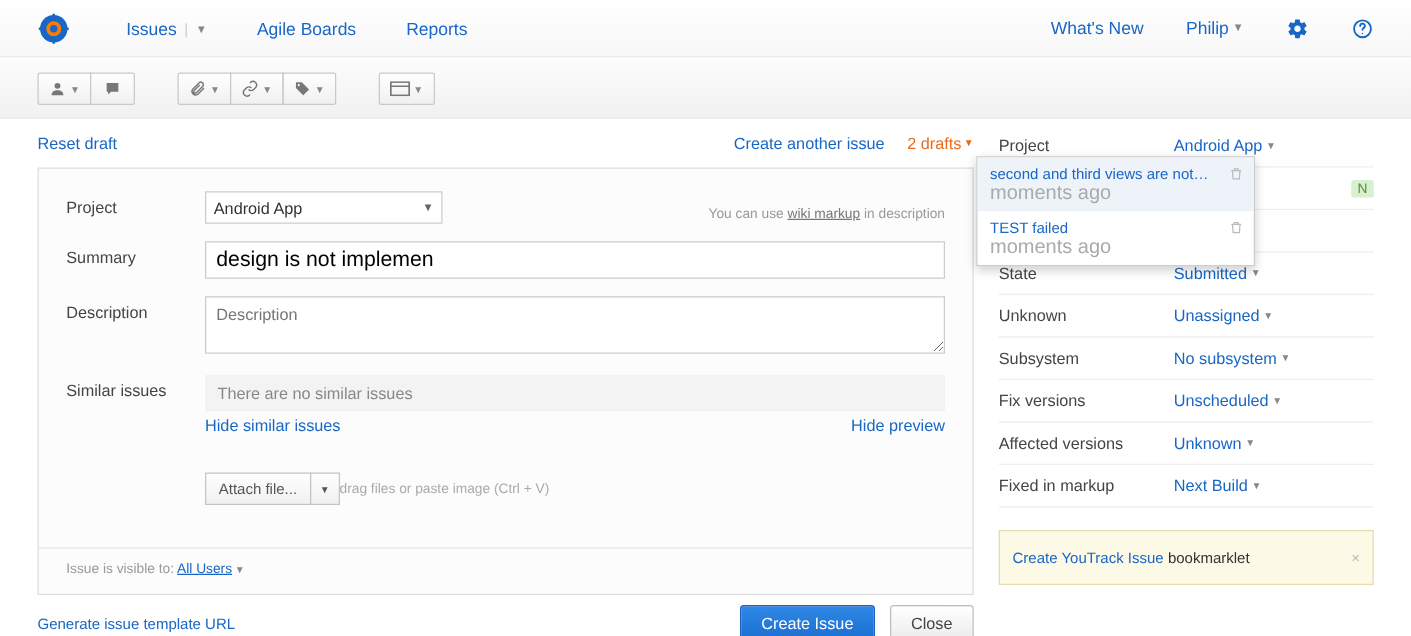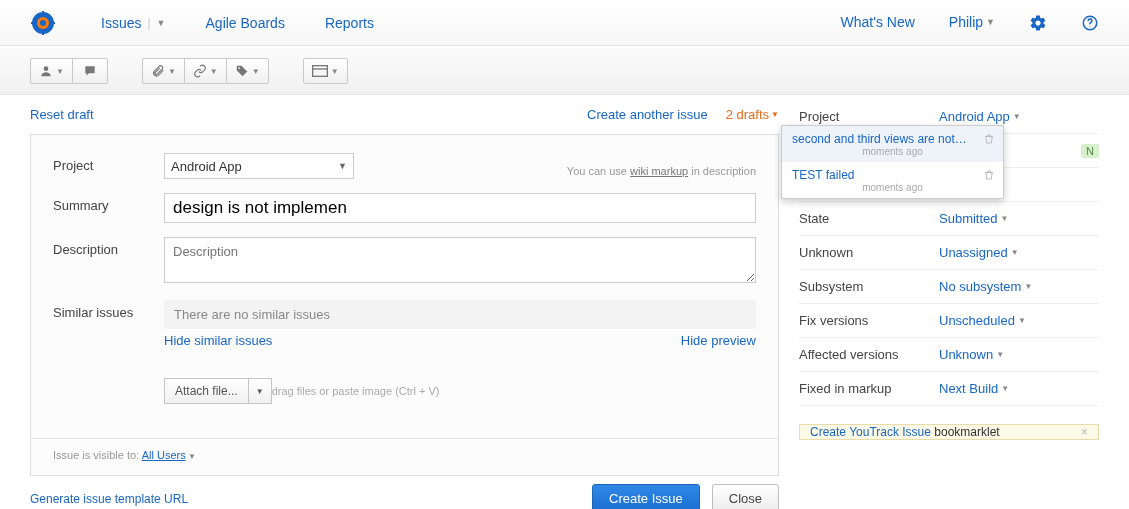--- a/index.html
+++ b/index.html
@@ -127,34 +127,34 @@
     top: 18px; right: -225px;
     width: 223px;
     background:#fff; border:1px solid #ccc;
     box-shadow:0 3px 8px rgba(0,0,0,.2);
     z-index:10;
     font-size:12px;
   }
   .drafts-pop .d-item{ padding:6px 10px 5px; display:flex; flex-direction:column; position:relative;}
   .drafts-pop .d-item.hi{ background:#eef3fa;}
   .drafts-pop .d-title{ color:#1866C5; white-space:nowrap; overflow:hidden; text-overflow:ellipsis; max-width:175px;}
-  .drafts-pop .d-time{ color:#aaa; font-size:10px;text-align:center;}
+  .drafts-pop .d-time{ color:#aaa; font-size:16px;}
   .drafts-pop .d-del{ position:absolute; right:8px; top:7px; color:#bbb;}
 
   
   .side-rows { }
   .srow { display:flex; padding:9px 0; border-bottom:1px solid #eee; align-items:center;}
   .srow:first-child{padding-top:2px;}
   .slabel{ color:#444; width:140px;}
   .sval{ color:#1866C5; display:flex; align-items:center; gap:3px;}
   .sval .car{font-size:8px; color:#888;}
   .badge-n{ margin-left:auto; background:#d7f0ce; color:#5a8a3e; font-size:11px; padding:1px 5px; border-radius:2px;}
   .bookmark-box{
     margin-top:18px; border:1px solid #e7dcaa; background:#fdf9e7;
-    padding:0 10px; display:flex; align-items:center; font-size:12px;
+    padding:14px 10px; display:flex; align-items:center; font-size:12px;
   }
   .bookmark-box .x{margin-left:auto; color:#bbb; cursor:pointer;}
 
   
   svg { display:block; }
 </style>
 </head>
 <body>
 
 <div class="topnav">

